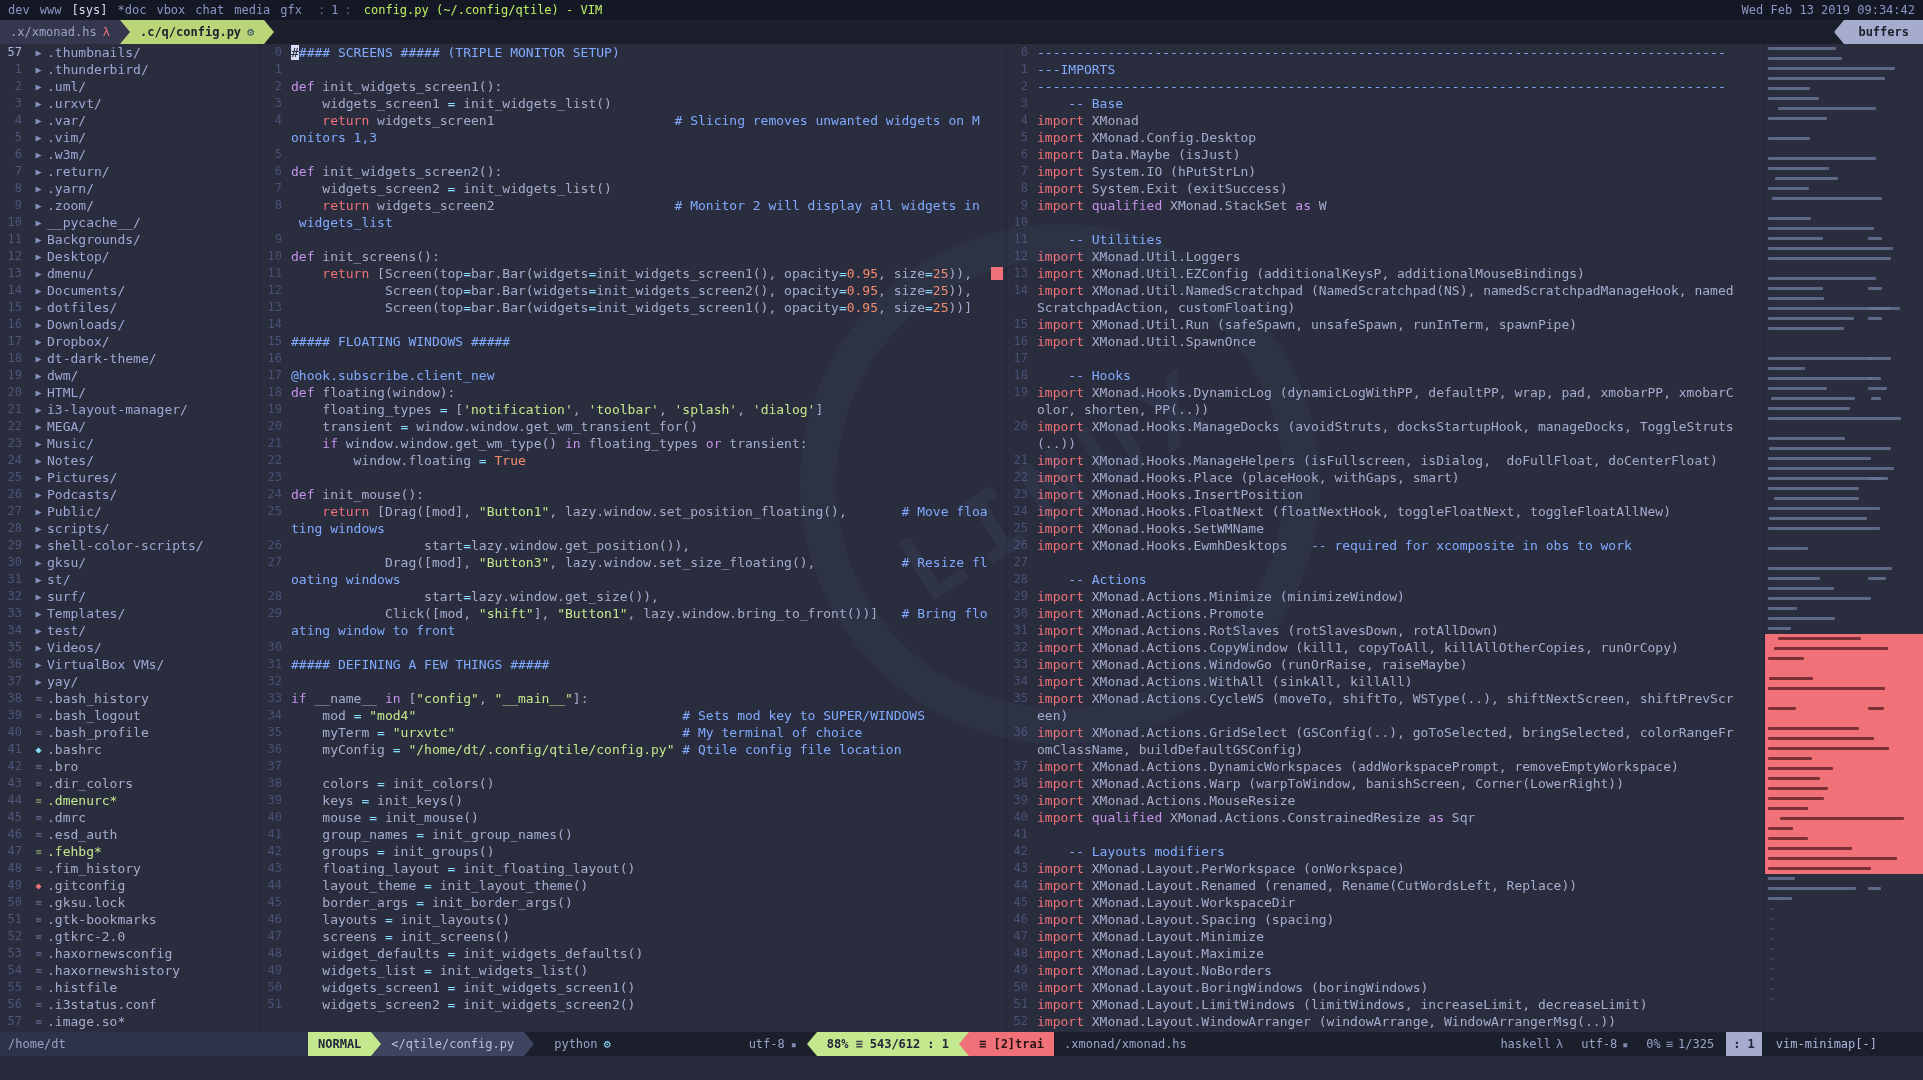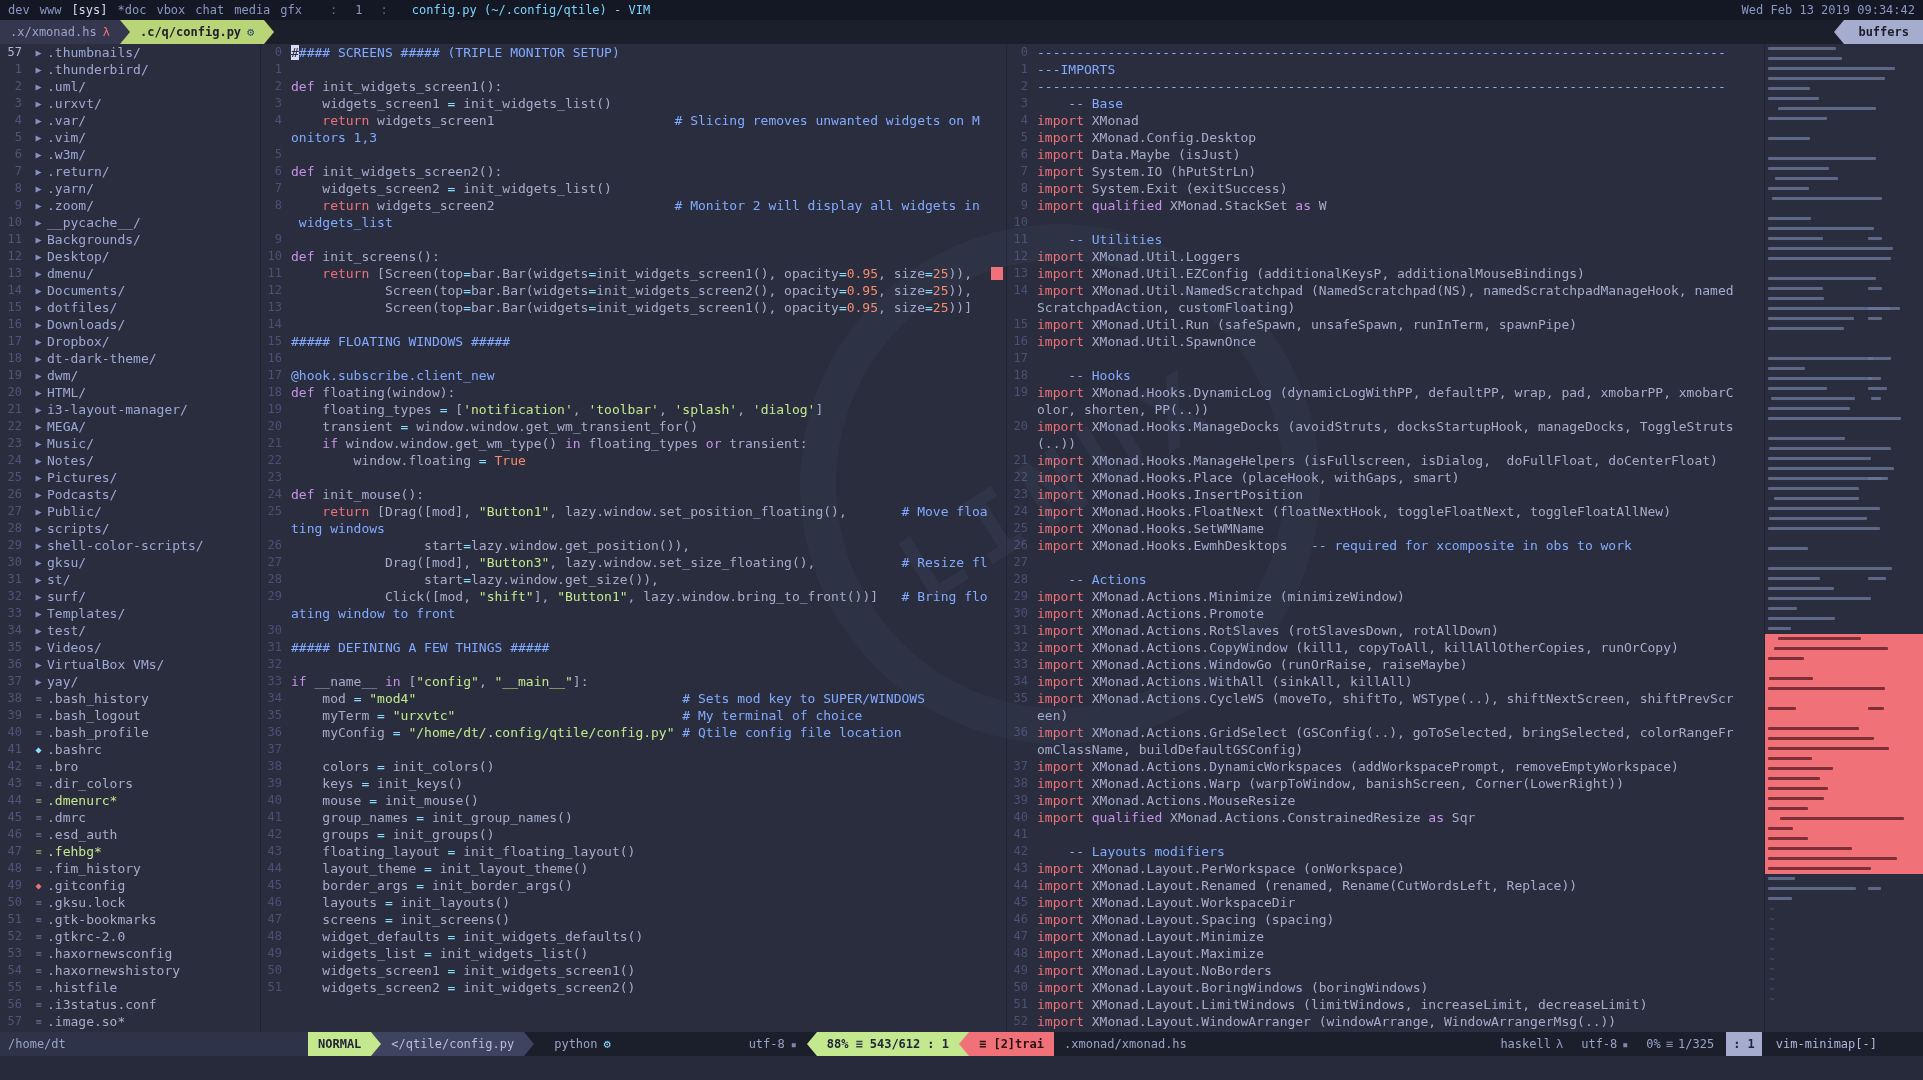--- a/index.html
+++ b/index.html
@@ -1,26 +1,26 @@
 <!DOCTYPE html>
 <html><head>
 <meta charset="utf-8">
 <style>
   * { margin:0; padding:0; box-sizing:border-box; }
   html,body { width:1923px; height:1080px; overflow:hidden; }
   body { background:#292d3e; color:#a6accd; font-family:"DejaVu Sans Mono", monospace; font-size:13px; }
 
   
-  .topbar { height:20px; background:#141824; display:flex; align-items:center; font-size:12px; padding:0 8px;gap:12px; }
+  .topbar { height:20px; background:#141824; display:flex; align-items:center; font-size:12px; padding:0 8px; }
   .tags { display:flex; }
   .tag { color:#8b96c4; margin-right:10px; cursor:default; }
   .tag.sel { color:#d6dcf5; }
   .bar-sep { color:#5d6690; margin:0 6px; }
   .bar-layout { color:#8b96c4; }
-  .bar-title { color:#7dd3fc; margin-left:6px; }
+  .bar-title { color:#bef264; margin-left:6px; }
   .clock { margin-left:auto; color:#8b96c4; }
 
   
   .tabline { height:24px; background:#1b1e2b; display:flex; align-items:stretch; font-size:12px; }
   .tab { display:flex; align-items:center; padding:0 10px; gap:6px; }
   .tab.inactive { background:#34374e; color:#9aa3c7; }
   .tab.active { background:#b9d577; color:#20222f; font-weight:bold; }
   .tab-ic.hs { color:#f07178; }
   .tab.active .tab-ic.py { color:#2d4f6e; }
   .pl { width:0; height:0; border-top:12px solid transparent; border-bottom:12px solid transparent; flex:none; }
@@ -225,20 +225,21 @@
         <div class="crow"><span class="lnum">19</span><span class="ltext">    floating_types <span class="tok-o">=</span> [<span class="tok-s">'notification'</span>, <span class="tok-s">'toolbar'</span>, <span class="tok-s">'splash'</span>, <span class="tok-s">'dialog'</span>]</span></div>
         <div class="crow"><span class="lnum">20</span><span class="ltext">    transient <span class="tok-o">=</span> window.window.get_wm_transient_for()</span></div>
         <div class="crow"><span class="lnum">21</span><span class="ltext">    <span class="tok-k">if</span> window.window.get_wm_type() <span class="tok-k">in</span> floating_types <span class="tok-k">or</span> transient:</span></div>
         <div class="crow"><span class="lnum">22</span><span class="ltext">        window.floating <span class="tok-o">=</span> <span class="tok-n">True</span></span></div>
         <div class="crow"><span class="lnum">23</span><span class="ltext"></span></div>
         <div class="crow"><span class="lnum">24</span><span class="ltext"><span class="tok-k">def</span> init_mouse():</span></div>
         <div class="crow"><span class="lnum">25</span><span class="ltext">    <span class="tok-r">return</span> [Drag([mod], <span class="tok-s">"Button1"</span>, lazy.window.set_position_floating(),       <span class="tok-c"># Move floa</span></span></div>
         <div class="crow"><span class="lnum"></span><span class="ltext tok-c">ting windows</span></div>
         <div class="crow"><span class="lnum">26</span><span class="ltext">                 start<span class="tok-o">=</span>lazy.window.get_position()),</span></div>
         <div class="crow"><span class="lnum">27</span><span class="ltext">            Drag([mod], <span class="tok-s">"Button3"</span>, lazy.window.set_size_floating(),           <span class="tok-c"># Resize fl</span></span></div>
+        <div class="crow"><span class="lnum"></span><span class="ltext tok-c">oating windows</span></div>
         <div class="crow"><span class="lnum">28</span><span class="ltext">                 start<span class="tok-o">=</span>lazy.window.get_size()),</span></div>
         <div class="crow"><span class="lnum">29</span><span class="ltext">            Click([mod, <span class="tok-s">"shift"</span>], <span class="tok-s">"Button1"</span>, lazy.window.bring_to_front())]   <span class="tok-c"># Bring flo</span></span></div>
         <div class="crow"><span class="lnum"></span><span class="ltext tok-c">ating window to front</span></div>
         <div class="crow"><span class="lnum">30</span><span class="ltext"></span></div>
         <div class="crow"><span class="lnum">31</span><span class="ltext"><span class="tok-c">##### DEFINING A FEW THINGS #####</span></span></div>
         <div class="crow"><span class="lnum">32</span><span class="ltext"></span></div>
         <div class="crow"><span class="lnum">33</span><span class="ltext"><span class="tok-k">if</span> __name__ <span class="tok-k">in</span> [<span class="tok-s">"config"</span>, <span class="tok-s">"__main__"</span>]:</span></div>
         <div class="crow"><span class="lnum">34</span><span class="ltext">    mod <span class="tok-o">=</span> <span class="tok-s">"mod4"</span>                                  <span class="tok-c"># Sets mod key to SUPER/WINDOWS</span></span></div>
         <div class="crow"><span class="lnum">35</span><span class="ltext">    myTerm <span class="tok-o">=</span> <span class="tok-s">"urxvtc"</span>                             <span class="tok-c"># My terminal of choice</span></span></div>
         <div class="crow"><span class="lnum">36</span><span class="ltext">    myConfig <span class="tok-o">=</span> <span class="tok-s">"/home/dt/.config/qtile/config.py"</span> <span class="tok-c"># Qtile config file location</span></span></div>

